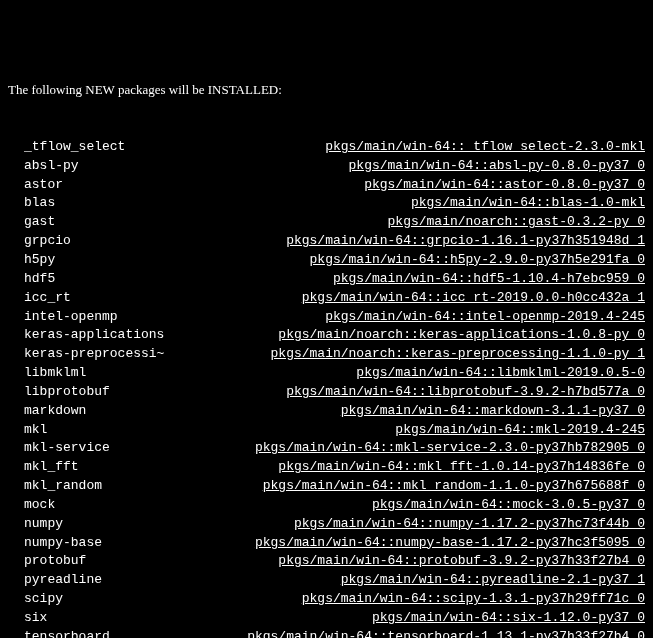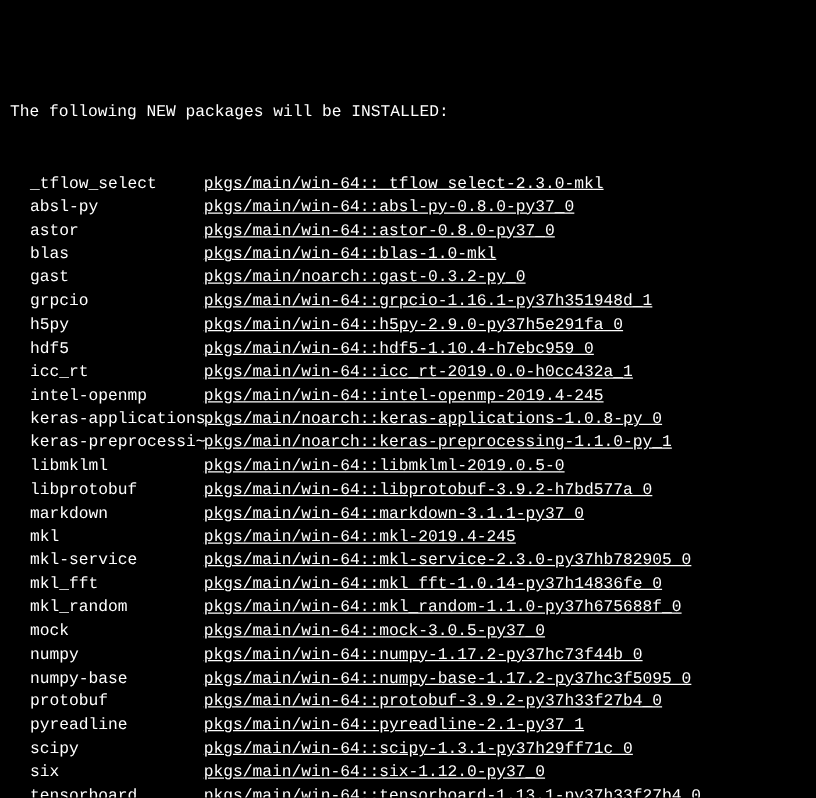--- a/index.html
+++ b/index.html
@@ -14,23 +14,25 @@
       font-size: 13px;
       line-height: 1.45;
       padding: 6px 8px;
       width: 653px;
       height: 638px;
       overflow: hidden;
       white-space: pre;
     }
     .header {
       margin-bottom: 1.45em;
+      font-family: Liberation Serif, serif;
     }
     .row {
       display: flex;
+      justify-content: space-between;
     }
     .pkg {
       display: inline-block;
       width: 155px;
       padding-left: 16px;
     }
     .spec {
       display: inline-block;
       text-decoration: underline;
     }

